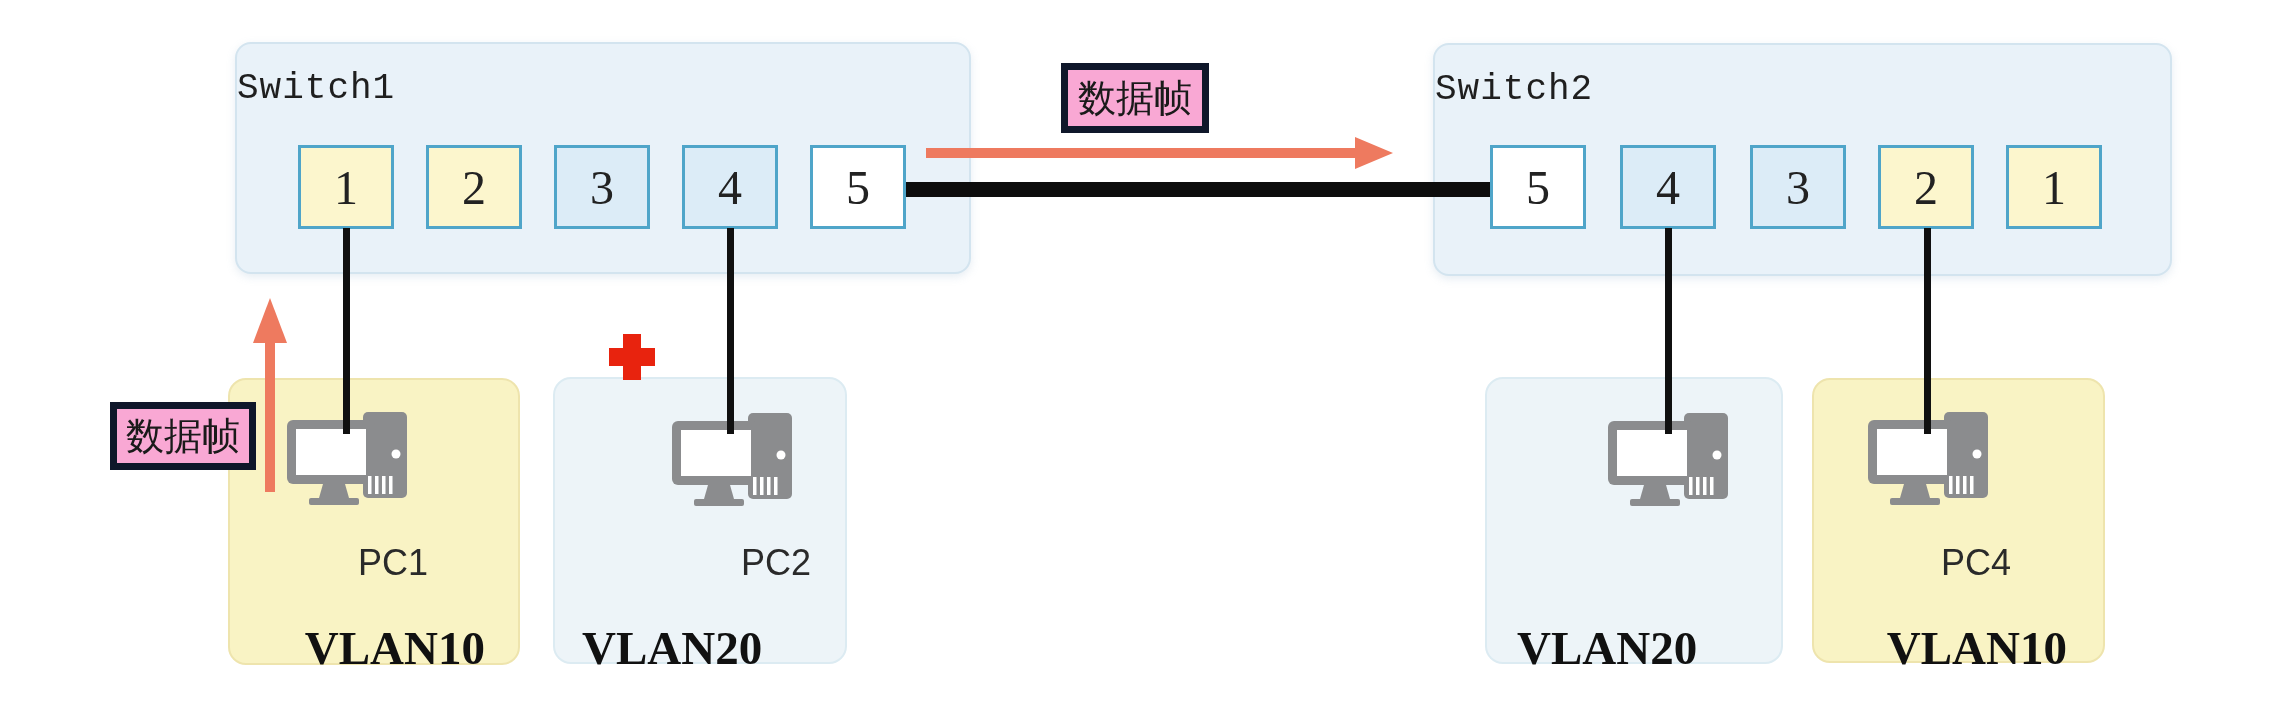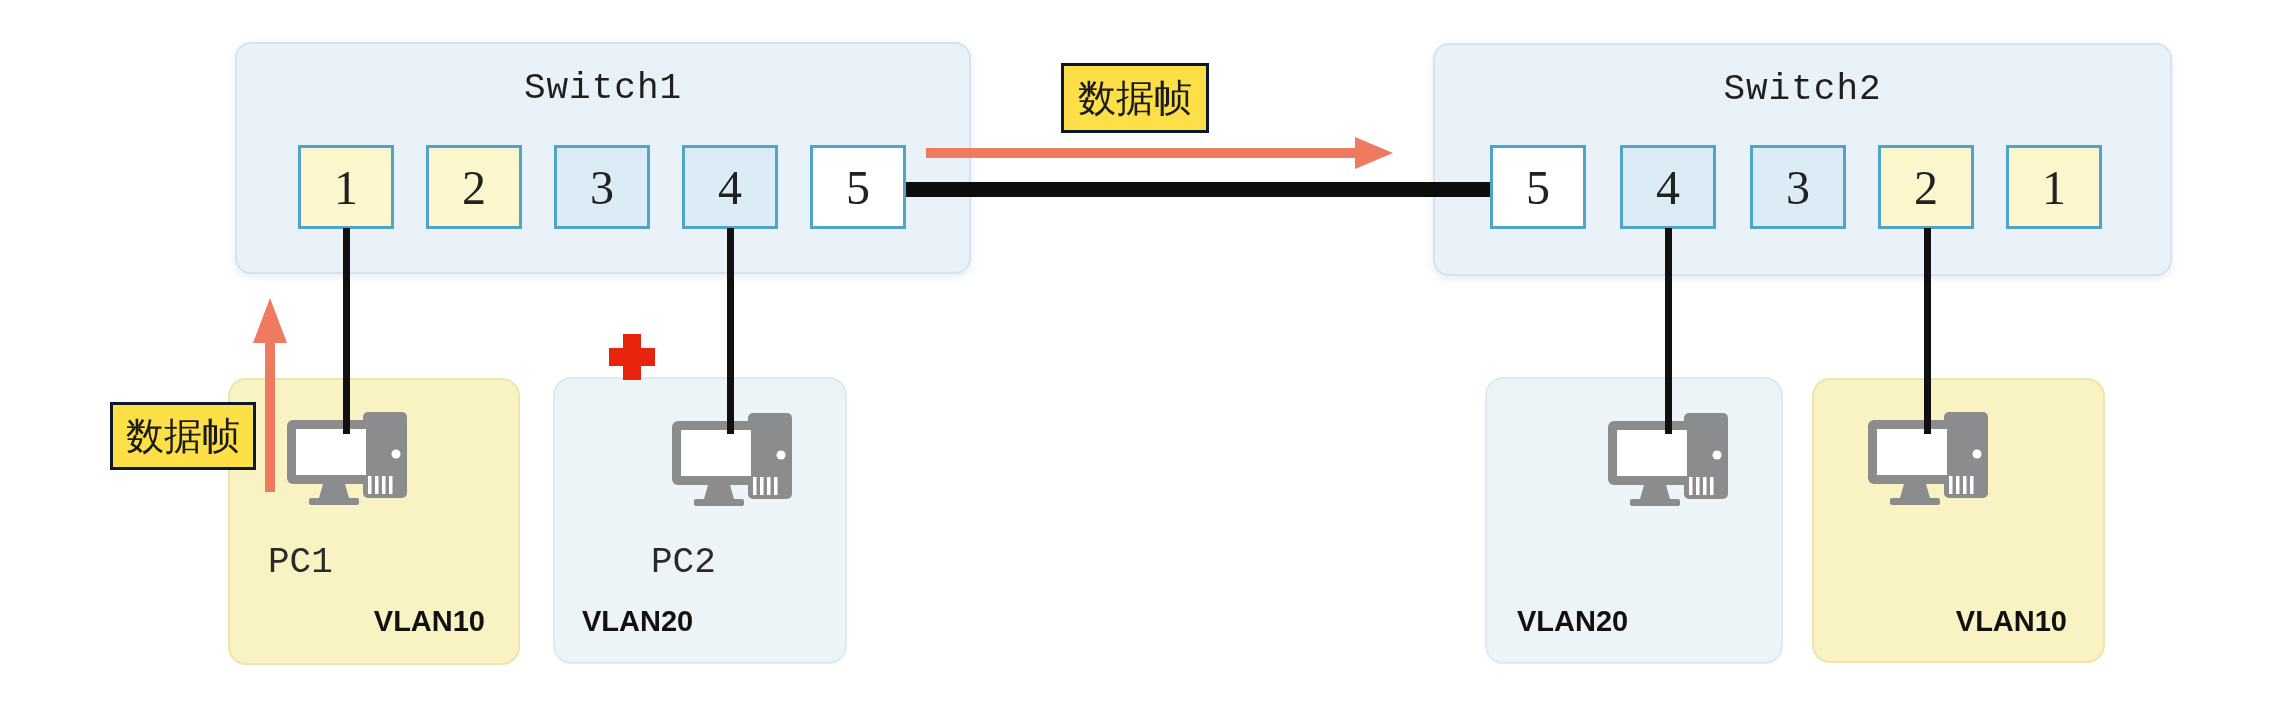--- a/index.html
+++ b/index.html
@@ -6,62 +6,62 @@
   #canvas{
     position:relative;width:2273px;height:711px;background:#ffffff;overflow:hidden;
     font-family:"Liberation Sans",sans-serif;color:#1a1a1a;
   }
   
   .switch-box{
     position:absolute;background:#e9f2f9;border:2px solid #d3e4ef;border-radius:16px;
     box-shadow:0 3px 8px rgba(140,175,200,.22);
   }
   .switch-title{
-    position:absolute;left:0;right:0;top:24px;text-align:center;
+    position:absolute;left:0;right:0;top:24px;text-align:left;
     font-family:"Liberation Mono",monospace;font-size:36px;letter-spacing:1px;color:#1f1f1f;
   }
   
   .port{
     position:absolute;width:96px;height:84px;border:3px solid #4fa5c9;box-sizing:border-box;
     display:flex;align-items:center;justify-content:center;
     font-family:"Liberation Serif",serif;font-size:48px;color:#222;z-index:3;
   }
   .port.vlan10{background:#fcf6cd;}
   .port.vlan20{background:#dcecf7;}
   .port.trunk{background:#ffffff;}
   
   .pc-box{position:absolute;border-radius:18px;box-sizing:border-box;z-index:1;}
   .pc-box.vlan10{background:#f9f3c4;border:2px solid #eee4ad;}
   .pc-box.vlan20{background:#edf4f8;border:2px solid #dcebf2;}
   .pc-name{
-    position:absolute;width:160px;text-align:left;z-index:4;
-    font-family:Liberation Mono, monospace;font-size:36px;color:#2a2a2a;
+    position:absolute;width:160px;text-align:right;z-index:4;
+    font-family:Liberation Sans, sans-serif;font-size:36px;color:#2a2a2a;
   }
   .vlan-label{
-    position:absolute;z-index:4;font-family:Liberation Sans, sans-serif;
-    font-weight:bold;font-size:29px;color:#111;
+    position:absolute;z-index:4;font-family:Liberation Serif, serif;
+    font-weight:bold;font-size:47px;color:#111;margin-top:16px;
   }
   
   .cable{position:absolute;width:7px;background:#101010;z-index:5;}
   .trunk-line{position:absolute;height:15px;background:#0d0d0d;z-index:2;}
   
   .arrow-shaft{position:absolute;background:#ee7a5f;z-index:6;}
   .arrow-head-right{
     position:absolute;width:0;height:0;z-index:6;
     border-top:16px solid transparent;border-bottom:16px solid transparent;
     border-left:38px solid #ee7a5f;
   }
   .arrow-head-up{
     position:absolute;width:0;height:0;z-index:6;
     border-left:17px solid transparent;border-right:17px solid transparent;
     border-bottom:45px solid #ee7a5f;
   }
   
   .frame-label{
-    position:absolute;background:#fde047;border:3px solid #0f172a;box-sizing:border-box;
+    position:absolute;background:#f9a8d4;border:7px solid #0f172a;box-sizing:border-box;
     display:flex;align-items:center;justify-content:center;z-index:7;
     font-family:"DejaVu Sans",sans-serif;font-size:38px;color:#1a1a1a;
   }
   
   .cross{position:absolute;width:46px;height:46px;z-index:6;}
   .cross::before{content:"";position:absolute;left:14px;top:0;width:18px;height:46px;background:#e8230e;}
   .cross::after{content:"";position:absolute;left:0;top:14px;width:46px;height:18px;background:#e8230e;}
   
   .pc-icon{position:absolute;width:132px;height:102px;z-index:4;}
 </style>
@@ -194,19 +194,20 @@
     <g fill="#ffffff">
       <rect x="85" y="70" width="3.5" height="18"></rect>
         <rect x="92" y="70" width="3.5" height="18"></rect>
       <rect x="99" y="70" width="3.5" height="18"></rect>
         <rect x="106" y="70" width="3.5" height="18"></rect>
     </g>
   </svg>
 
   <div class="pc-name" style="left:268px;top:542px;">PC1</div>
   <div class="pc-name" style="left:651px;top:542px;">PC2</div>
+  <div class="pc-name" style="left:1851px;top:542px;">PC4</div>
 
   <div class="vlan-label" style="left:300px;top:605px;width:185px;text-align:right;">VLAN10</div>
   <div class="vlan-label" style="left:582px;top:605px;">VLAN20</div>
   <div class="vlan-label" style="left:1517px;top:605px;">VLAN20</div>
   <div class="vlan-label" style="left:1880px;top:605px;width:187px;text-align:right;">VLAN10</div>
 
 </div>
 
 </body></html>

